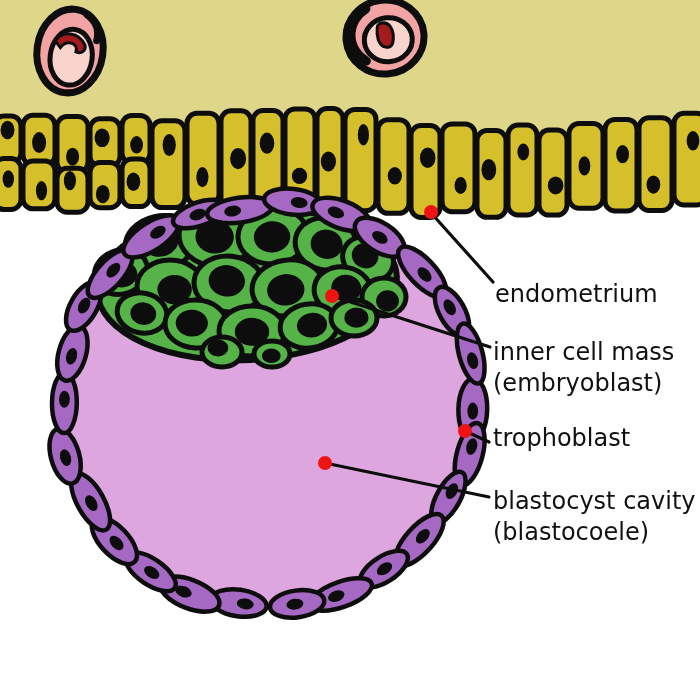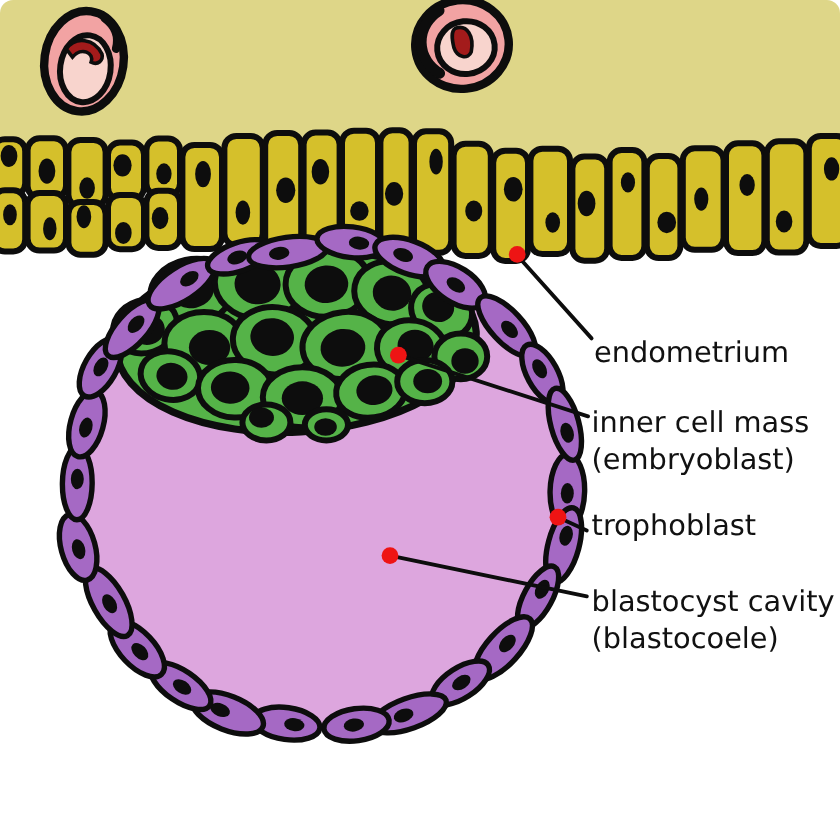--- a/index.html
+++ b/index.html
@@ -1,16 +1,16 @@
 <!DOCTYPE html>
 <html style="--background: #ffffff; --stroma: #ded688; --epithelium: #d5c02b; --outline: #0d0d0d; --nucleus: #0d0d0d; --trophoblast: #a569c4; --cavity: #dda6de; --icm: #55b348; --marker: #ee1414; --gland_outer: #f2a3a3; --gland_inner: #f8d4cd; --gland_blood: #a31b1b; --label_text: #111111;"><head>
 <meta charset="utf-8">
 <style>
   html,body{margin:0;padding:0;background:#fff;}
-  .stage{width:700px;height:700px;position:relative;overflow:hidden;background:var(--background,#fff);border-radius:11px;}
+  .stage{width:700px;height:700px;position:relative;overflow:hidden;background:var(--background,#fff);}
   svg{display:block;}
   text.lbl{font-family:"DejaVu Sans","Liberation Sans",sans-serif;font-size:24px;fill:var(--label_text,#111);}
 </style>
 </head>
 <body>
 
 <div class="stage">
 <svg id="scene" viewBox="0 0 700 700" width="700" height="700">
 
   <g id="layer-stroma">

